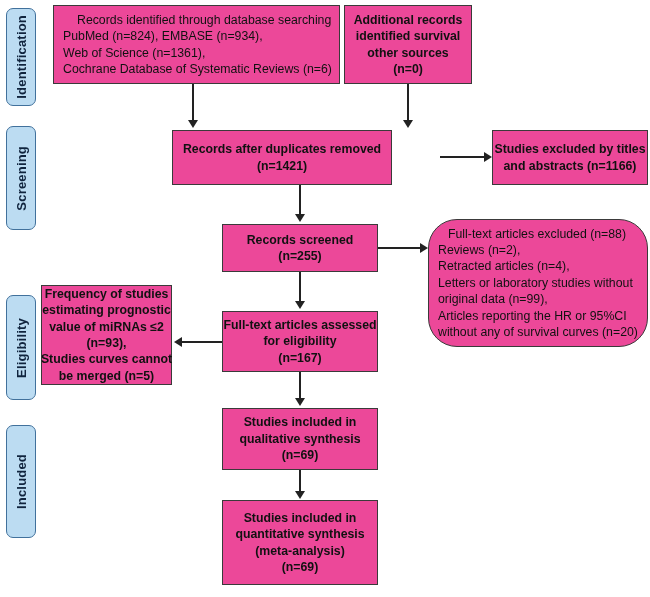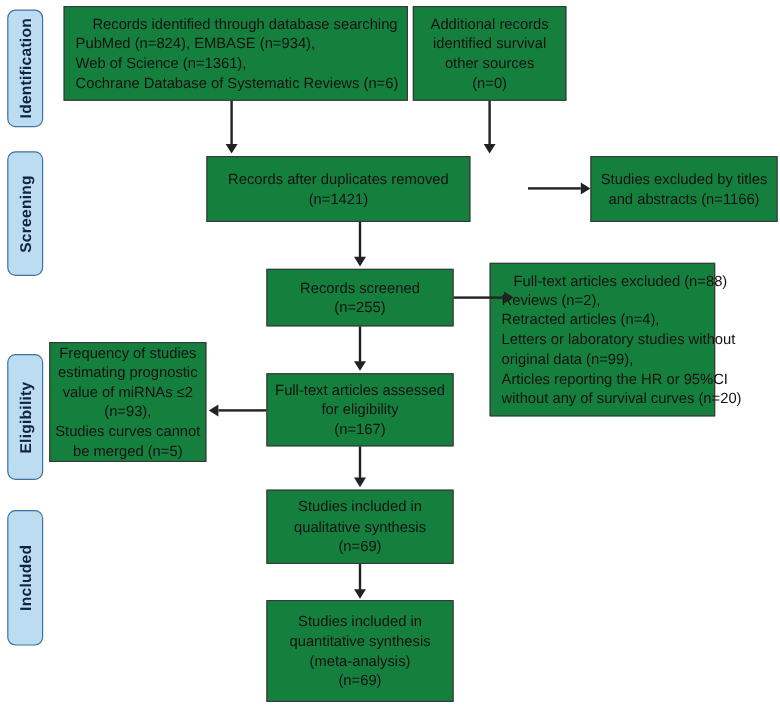--- a/index.html
+++ b/index.html
@@ -37,33 +37,33 @@
     font-size: 13px;
     font-weight: bold;
     color: #10243e;
     letter-spacing: 0.2px;
     white-space: nowrap;
   }
   
   .box {
     position: absolute;
     box-sizing: border-box;
-    background: #15803d;
+    background: #ec4899;
     border: 1px solid #3a3a3a;
     display: flex;
     flex-direction: column;
     justify-content: center;
     font-size: 12.3px;
     color: #111111;
     line-height: 1.33;
   }
   .box .line {
     white-space: nowrap;
   }
-  .box.center  { align-items: center;  text-align: center; padding: 2px 20px; }
+  .box.center  { align-items: center;  text-align: center; padding: 2px 20px; font-weight: bold; }
   .box.leftal  { align-items: flex-start; text-align: left; padding: 3px 0 3px 9px; }
   .indent {
     padding-left: 14px;
   }
   .indent-sm {
     padding-left: 10px;
   }
   
   .vline {
     position: absolute;
@@ -149,21 +149,21 @@
   <div class="arrow-right" style="left:484px; top:152px;"></div>
 
   <div class="vline" style="left:299px; top:185px; height:31px;"></div>
   <div class="arrow-down" style="left:295px; top:214px;"></div>
 
   <div class="box center" style="left:222px; top:224px; width:156px; height:48px;">
     <div class="line">Records screened</div>
     <div class="line">(n=255)</div>
   </div>
 
-  <div class="box leftal" style="left:408px; top:219px; width:188px; height:128px;">
+  <div class="box leftal" style="left:428px; top:219px; width:220px; height:128px;border-radius:29px;">
     <div class="line indent-sm">Full-text articles excluded (n=88)</div>
     <div class="line">Reviews (n=2),</div>
     <div class="line">Retracted articles (n=4),</div>
     <div class="line">Letters or laboratory studies without</div>
     <div class="line">original data (n=99),</div>
     <div class="line">Articles reporting the HR or 95%CI</div>
     <div class="line">without any of survival curves (n=20)</div>
   </div>
 
   <div class="hline" style="left:378px; top:247px; width:42px;"></div>

